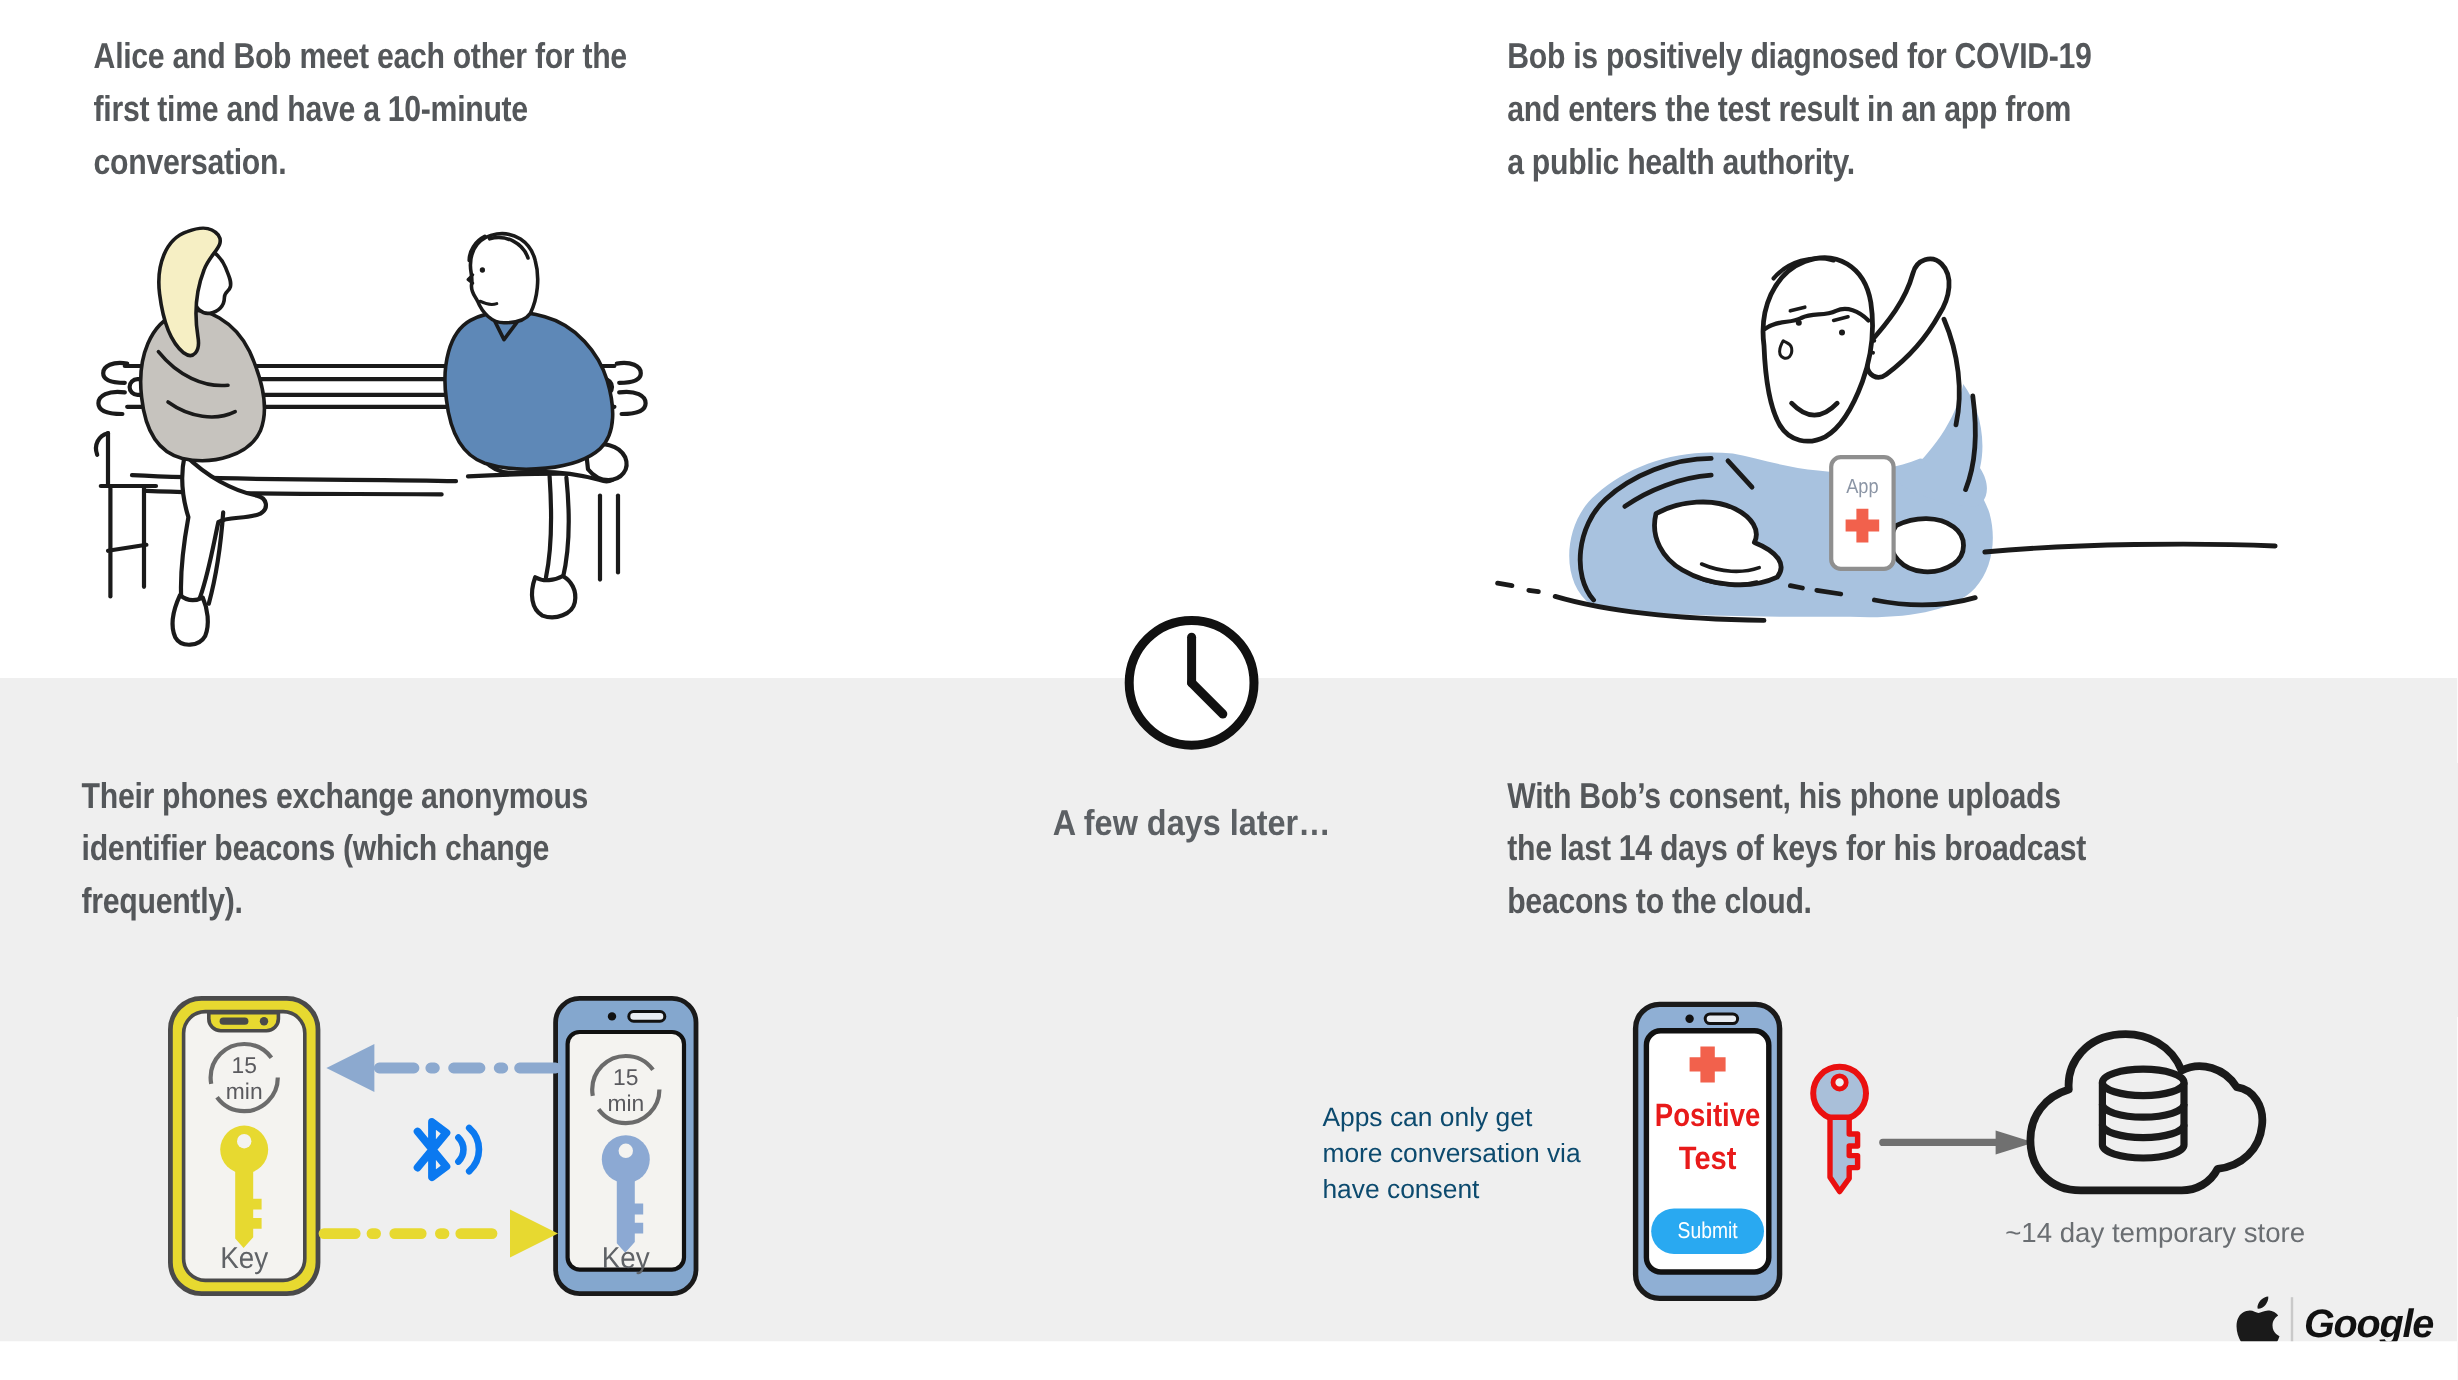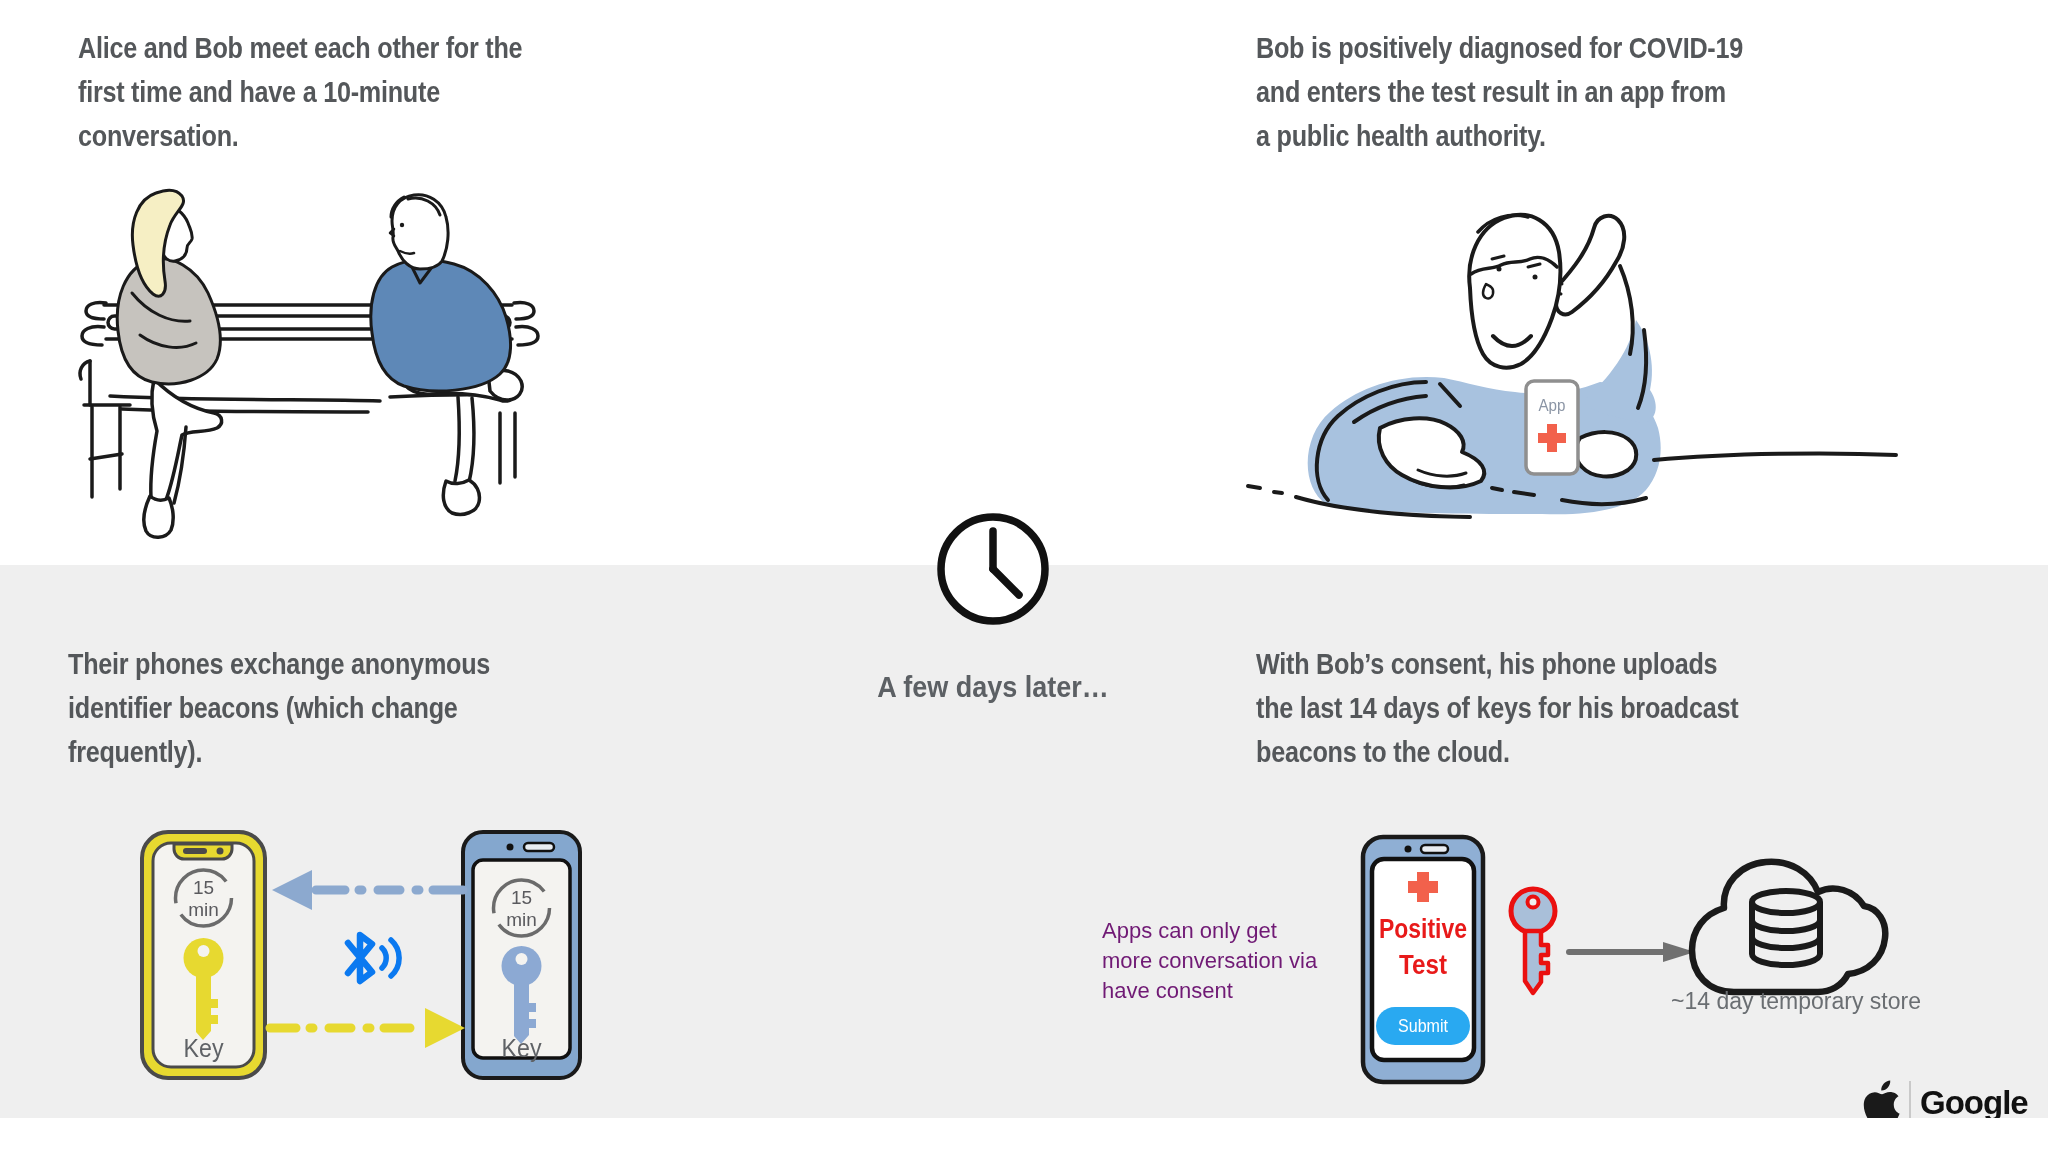--- a/index.html
+++ b/index.html
@@ -2,25 +2,25 @@
 <html><head>
 <meta charset="utf-8">
 <style>
   html,body{margin:0;padding:0;background:#fff;}
   .canvas{position:relative;width:2048px;height:1118px;background:#ffffff;overflow:hidden;
           font-family:"Liberation Sans",sans-serif;}
   .abs{position:absolute;}
   .band{left:0;top:565px;width:2048px;height:585px;background:#EFEFEF;}
   .h{font-weight:bold;font-size:30px;line-height:44px;color:#54575A;
      transform:scaleX(.84);transform-origin:0 0;white-space:nowrap;letter-spacing:-.3px;}
-  .cap{font-size:22px;line-height:30px;color:#701a75;white-space:nowrap;}
+  .cap{font-size:22px;line-height:30px;color:#0c4a6e;white-space:nowrap;}
   .divider-caption{font-weight:bold;font-size:30px;color:#5C6064;white-space:nowrap;
      transform:scaleX(.9);transform-origin:50% 0;text-align:center;width:400px;}
   .cloud-cap{width:300px;text-align:center;font-size:23px;color:#6A6E72;}
-  .google-word{font-weight:bold;font-size:33px;letter-spacing:-1px;color:#111;}
+  .google-word{font-weight:bold;font-size:33px;letter-spacing:-1px;color:#111;font-style:italic;}
   .vdiv{width:2px;height:44px;background:#C9C9C9;}
   svg text{font-family:"Liberation Sans",sans-serif;}
 </style>
 </head>
 <body>
 
 <div class="canvas">
 
   <div class="abs band"></div>
 
@@ -231,21 +231,21 @@
 
   <svg class="abs" style="left:1682px;top:850px;" width="210" height="150" viewBox="0 0 210 150">
     <path d="M52,142 C26,142 10,124 10,100 C10,80 22,64 42,58 C40,34 58,14 84,12 C108,10 128,22 136,42 C152,34 172,40 182,56 C196,58 205,72 203,88 C201,108 186,122 166,124 C160,136 148,142 136,142 Z" fill="#EFEFEF" stroke="#1A1A1A" stroke-width="6.5" stroke-linejoin="round"></path>
     <g stroke="#1A1A1A" stroke-width="6" fill="#EFEFEF">
       <path d="M70,52 V104 a34,11 0 0 0 68,0 V52"></path>
       <ellipse cx="104" cy="52" rx="34" ry="11"></ellipse>
       <path d="M70,70 a34,11 0 0 0 68,0" fill="none"></path>
       <path d="M70,87 a34,11 0 0 0 68,0" fill="none"></path>
     </g>
   </svg>
-  <div class="abs cloud-cap" style="left:1646px;top:988px;">~14 day temporary store</div>
+  <div class="abs cloud-cap" style="left:1646px;top:1014px;">~14 day temporary store</div>
 
   <div class="abs" style="left:1862px;top:1080px;display:flex;align-items:center;gap:9px;">
     <svg width="38" height="46" viewBox="0 0 42 50">
       <path fill="#1A1A1A" d="M28.6,7.8c1.7-2.1,2.9-5,2.6-7.8c-2.5,0.1-5.5,1.7-7.3,3.7c-1.6,1.8-3,4.7-2.6,7.5 C24,11.4,26.9,9.9,28.6,7.8z"></path>
       <path fill="#1A1A1A" d="M31.5,12.9c-4-0.2-7.4,2.3-9.3,2.3c-1.9,0-4.9-2.2-8-2.2C10,13.1,6.1,15.4,4,19 c-4.3,7.4-1.1,18.4,3.1,24.4c2,2.9,4.5,6.2,7.7,6.1c3.1-0.1,4.3-2,8-2c3.7,0,4.8,2,8,1.9c3.3-0.1,5.4-3,7.4-5.9 c2.3-3.4,3.3-6.7,3.3-6.9c-0.1,0-6.4-2.5-6.4-9.8c-0.1-6.1,5-9,5.2-9.2C37.5,13.4,33.2,13,31.5,12.9z"></path>
     </svg>
     <div class="vdiv"></div>
     <div class="google-word">Google</div>
   </div>
 

